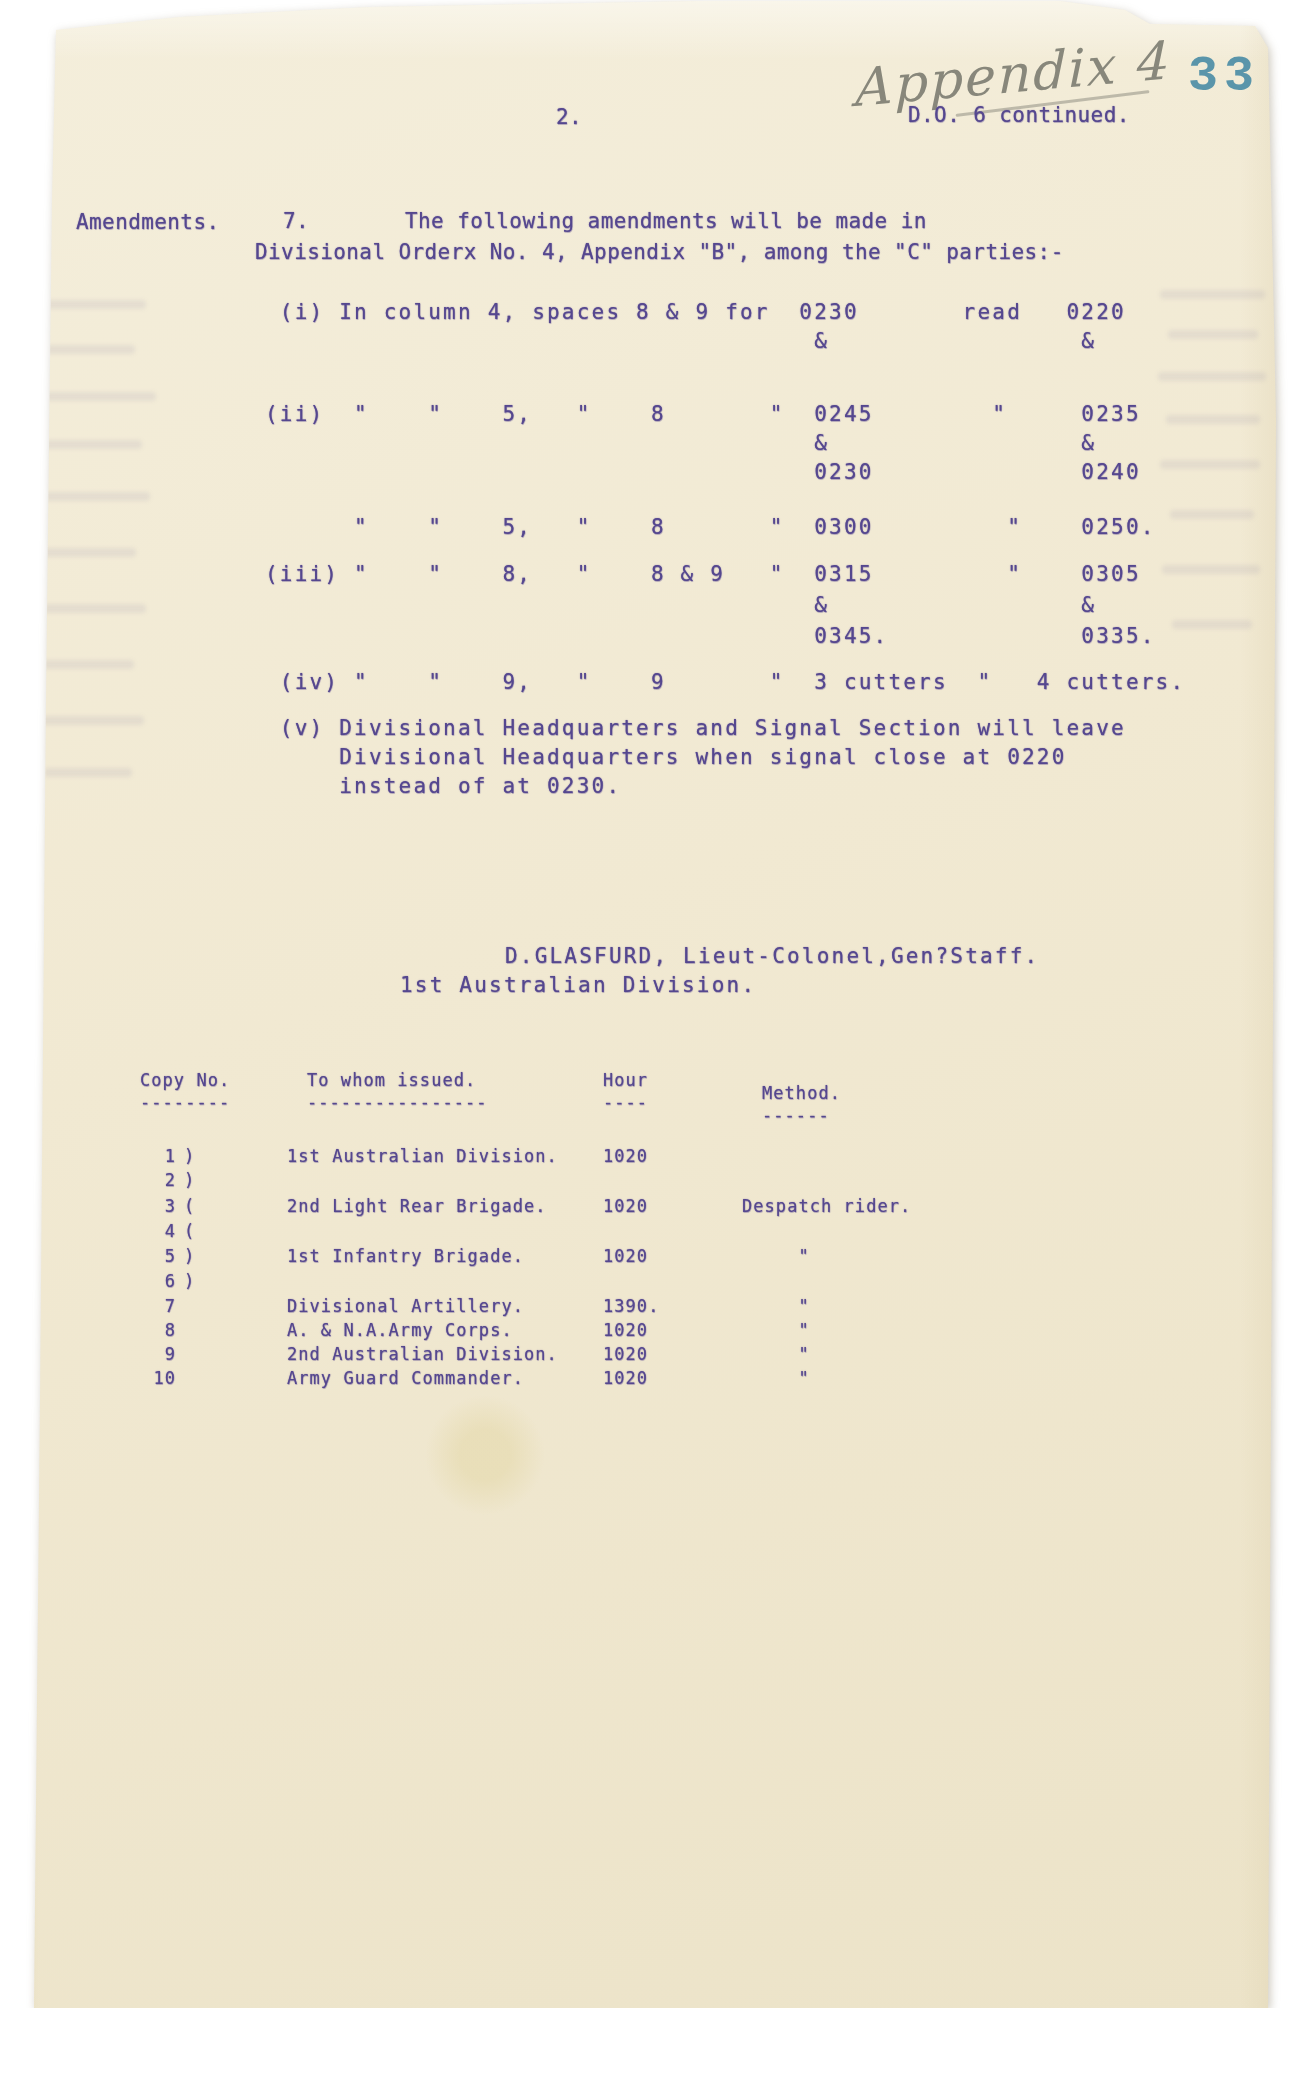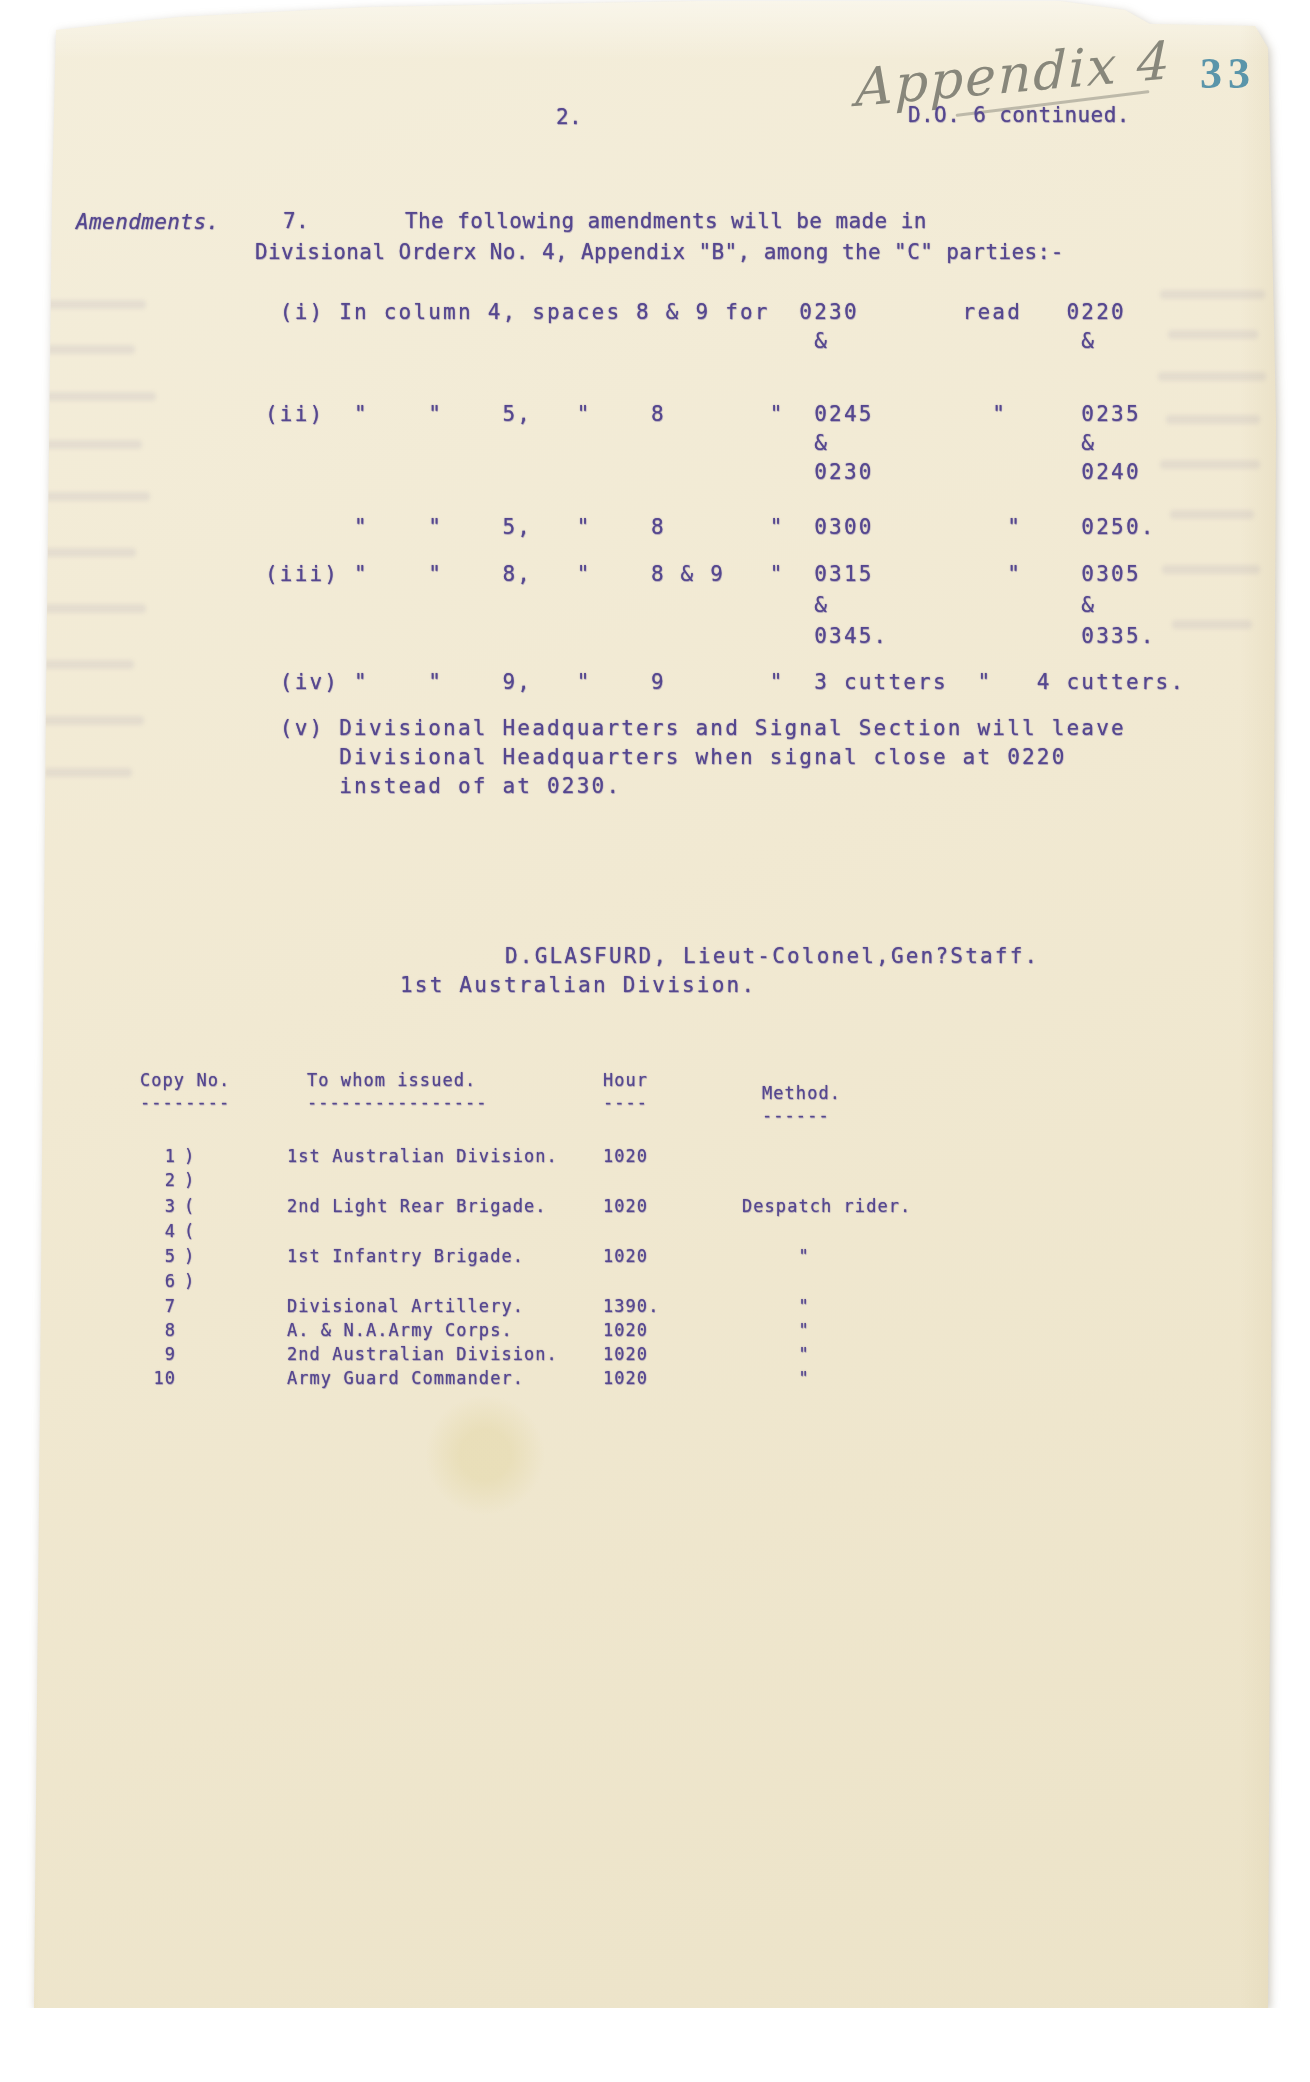--- a/index.html
+++ b/index.html
@@ -27,22 +27,22 @@
       text-shadow:0 0 1.2px rgba(85,71,143,.75), .5px .5px 0 rgba(85,71,143,.3);}
   .tw-md{font-size:21px;letter-spacing:.4px;line-height:1;}
   .tw-lg{font-size:21px;letter-spacing:2.2px;line-height:1;}
   .tw-sm{font-size:17px;letter-spacing:1.05px;line-height:1;}
   
   .hand{position:absolute;font-family:"DejaVu Serif",serif;font-style:italic;
         color:#7d7d72;opacity:.9;transform:rotate(-5deg) skewX(-6deg);
         font-size:52px;letter-spacing:2px;white-space:pre;}
   .hand-flourish{position:absolute;background:#7d7d72;opacity:.45;height:2.5px;
         transform:rotate(-7deg);border-radius:2px;}
-  .stamp{position:absolute;font-family:Liberation Serif, serif;font-weight:bold;
-        font-size:44px;color:#4e8ea6;letter-spacing:6px;opacity:.92;margin-left:12px;}
+  .stamp{position:absolute;font-family:Liberation Mono, monospace;font-weight:bold;
+        font-size:50px;color:#4e8ea6;letter-spacing:6px;opacity:.92;}
   
   .row{position:absolute;left:0;width:100%;height:0;overflow:visible;}
   .c{position:absolute;top:0;white-space:pre;}
   .c-copy{left:140px;width:36px;text-align:right;}
   .c-br{left:184px;}
   .c-iss{left:287px;}
   .c-hr{left:603px;}
   .c-mth{left:700px;padding-left:42px;}
   .hd-copy{left:140px;} .hd-iss{left:307px;} .hd-hr{left:603px;} .hd-mth{left:762px;margin-top:13px;}
   
@@ -84,21 +84,21 @@
 
       <div class="tw tw-md" style="left:556px;top:107px;">2.</div>
 
       <div class="hand" style="left:855px;top:44px;">Appendix 4</div>
       <div class="hand-flourish" style="left:955px;top:102px;width:195px;"></div>
 
       <div class="stamp" style="left:1188px;top:48px;">33</div>
 
       <div class="tw tw-md" style="left:908px;top:105px;">D.O. 6 continued.</div>
 
-      <div class="tw tw-md" style="left:76px;top:212px;font-style:italic;">Amendments.</div>
+      <div class="tw tw-md" style="left:76px;top:212px;">Amendments.</div>
       <div class="tw tw-md" style="left:283px;top:211px;">7.</div>
       <div class="tw tw-md" style="left:405px;top:211px;">The following amendments will be made in</div>
       <div class="tw tw-md" style="left:255px;top:242px;">Divisional Orderx No. 4, Appendix "B", among the "C" parties:-</div>
 
       <div class="tw tw-lg" style="left:265px;top:302px;"> (i) In column 4, spaces 8 &amp; 9 for  0230       read   0220</div>
       <div class="tw tw-lg" style="left:265px;top:331px;">                                     &amp;                 &amp;</div>
       <div class="tw tw-lg" style="left:265px;top:404px;">(ii)  "    "    5,   "    8       "  0245        "     0235</div>
       <div class="tw tw-lg" style="left:265px;top:433px;">                                     &amp;                 &amp;</div>
       <div class="tw tw-lg" style="left:265px;top:462px;">                                     0230              0240</div>
       <div class="tw tw-lg" style="left:265px;top:517px;">      "    "    5,   "    8       "  0300         "    0250.</div>

